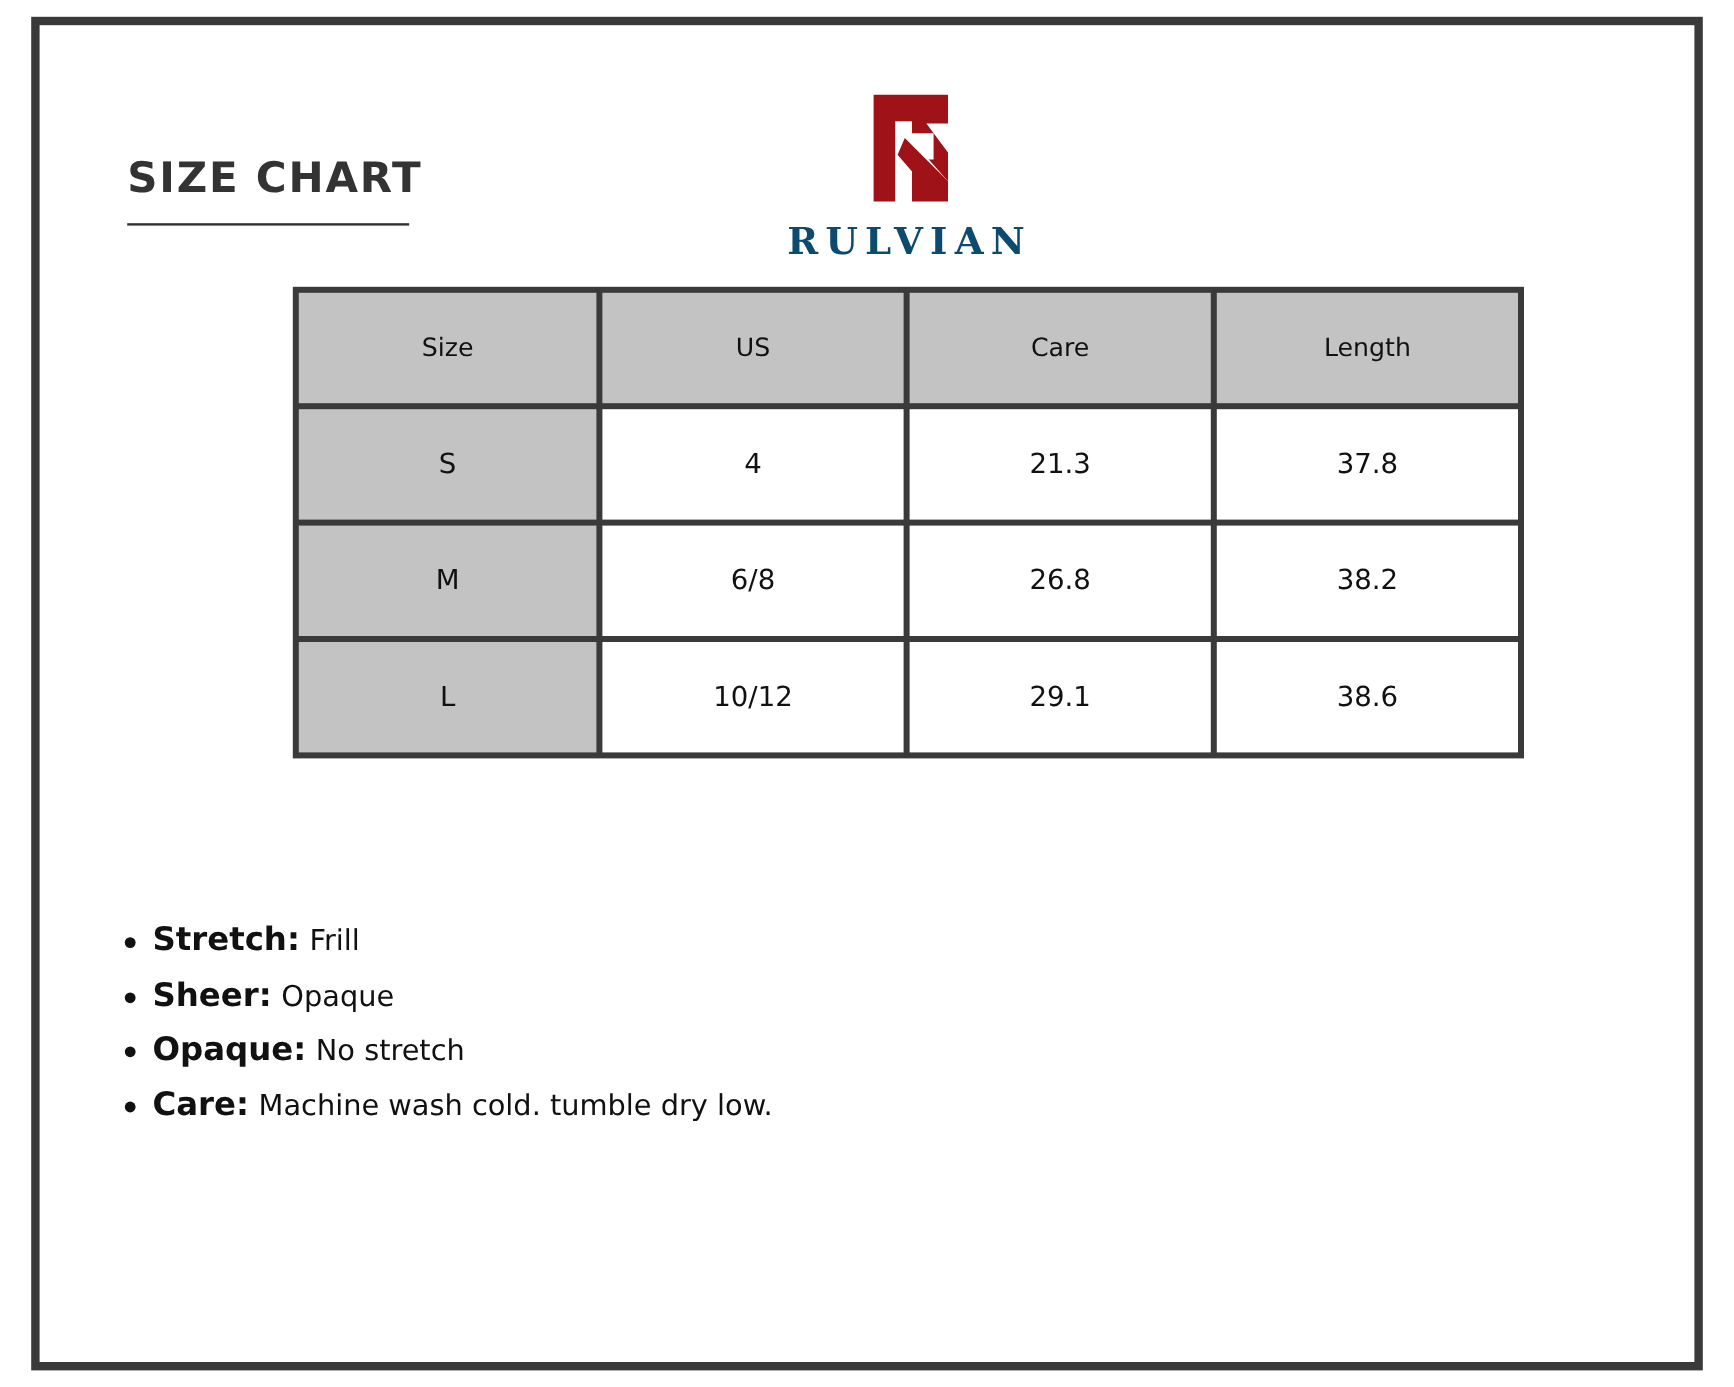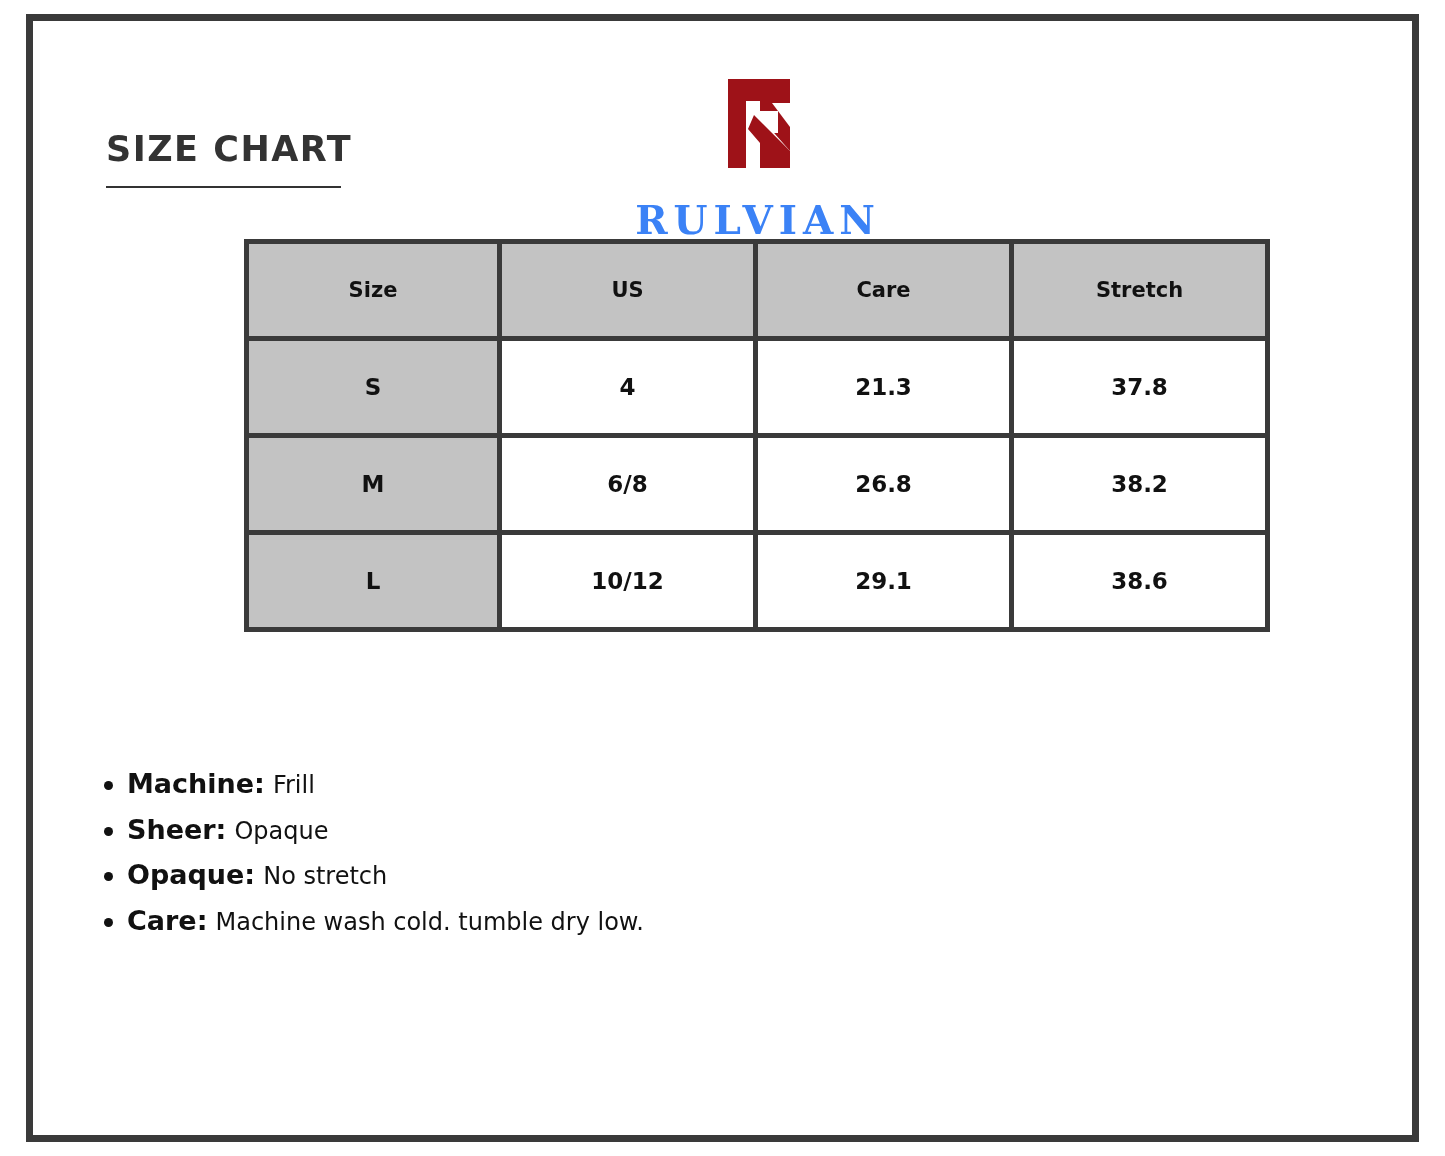--- a/index.html
+++ b/index.html
@@ -62,25 +62,25 @@
     width: 260px;
     text-align: center;
   }
   .logo-mark {
     width: 120px;
     height: 105px;
     margin: 0 auto;
     display: block;
   }
   .logo-word {
-    margin-top: 21px;
-    font-size: 39px;
+    margin-top: 8px;
+    font-size: 31px;
     font-weight: bold;
     letter-spacing: 6px;
-    color: #3b82f6;
+    color: #0c4a6e;
     font-family: "DejaVu Serif", serif;
   }
 
   
   .table-wrap {
     position: absolute;
     left: 211px;
     top: 218px;
     width: 1021px;
   }
@@ -90,21 +90,21 @@
     width: 1021px;
     background: #3a3a3a;
     table-layout: fixed;
   }
   table.size-table th,
   table.size-table td {
     height: 92px;
     text-align: center;
     vertical-align: middle;
     font-size: 23px;
-    font-weight: bold;
+    font-weight: normal;
     color: #111111;
     padding: 0;
   }
   table.size-table th {
     background: #c3c3c3;
     font-size: 21px;
   }
   td.rowhead {
     background: #c3c3c3;
     font-size: 25px;
@@ -184,21 +184,21 @@
             <col class="c1">
             <col class="c2">
             <col class="c3">
             <col class="c4">
           </colgroup>
         <thead>
           <tr>
             <th>Size</th>
             <th>US</th>
             <th>Care</th>
-            <th>Stretch</th>
+            <th>Length</th>
           </tr>
         </thead>
         <tbody>
           <tr>
             <td class="rowhead">S</td>
             <td class="value">4</td>
             <td class="value">21.3</td>
             <td class="value">37.8</td>
           </tr>
           <tr>
@@ -212,21 +212,21 @@
             <td class="value">10/12</td>
             <td class="value">29.1</td>
             <td class="value">38.6</td>
           </tr>
         </tbody>
       </table>
     </div>
 
     <ul class="details">
       <li>
-        <span class="det-label">Machine:</span><span class="det-value">Frill</span>
+        <span class="det-label">Stretch:</span><span class="det-value">Frill</span>
       </li>
       <li>
         <span class="det-label">Sheer:</span><span class="det-value">Opaque</span>
       </li>
       <li>
         <span class="det-label">Opaque:</span><span class="det-value">No stretch</span>
       </li>
       <li>
         <span class="det-label">Care:</span><span class="det-value">Machine wash cold. tumble dry low.</span>
       </li>

